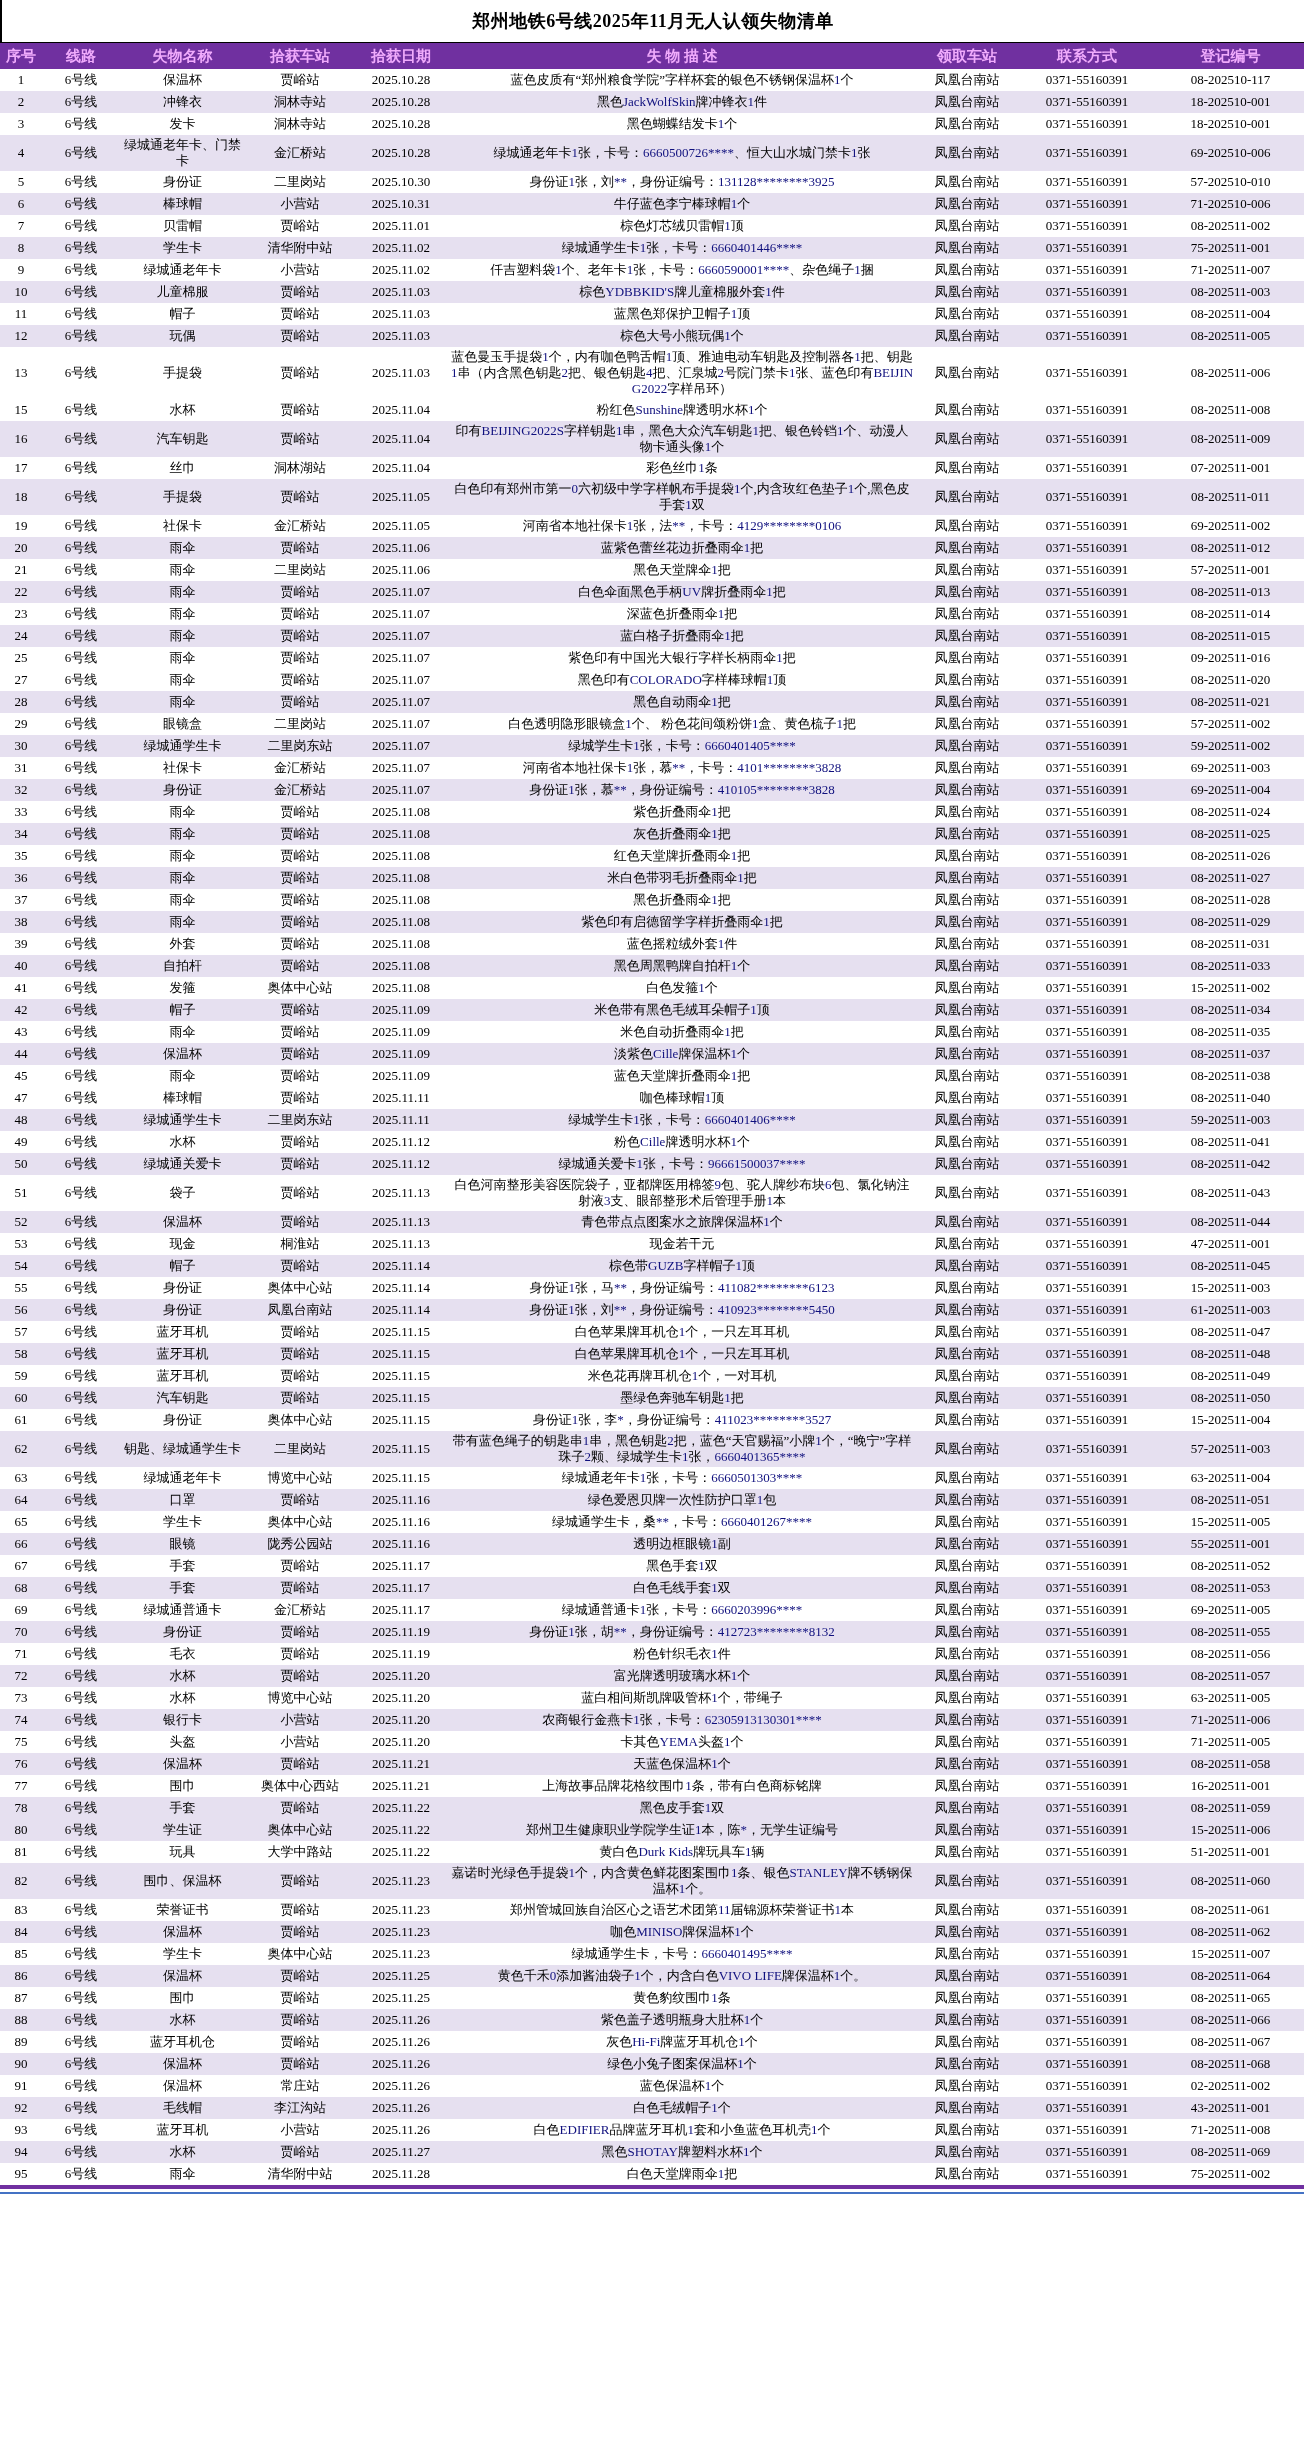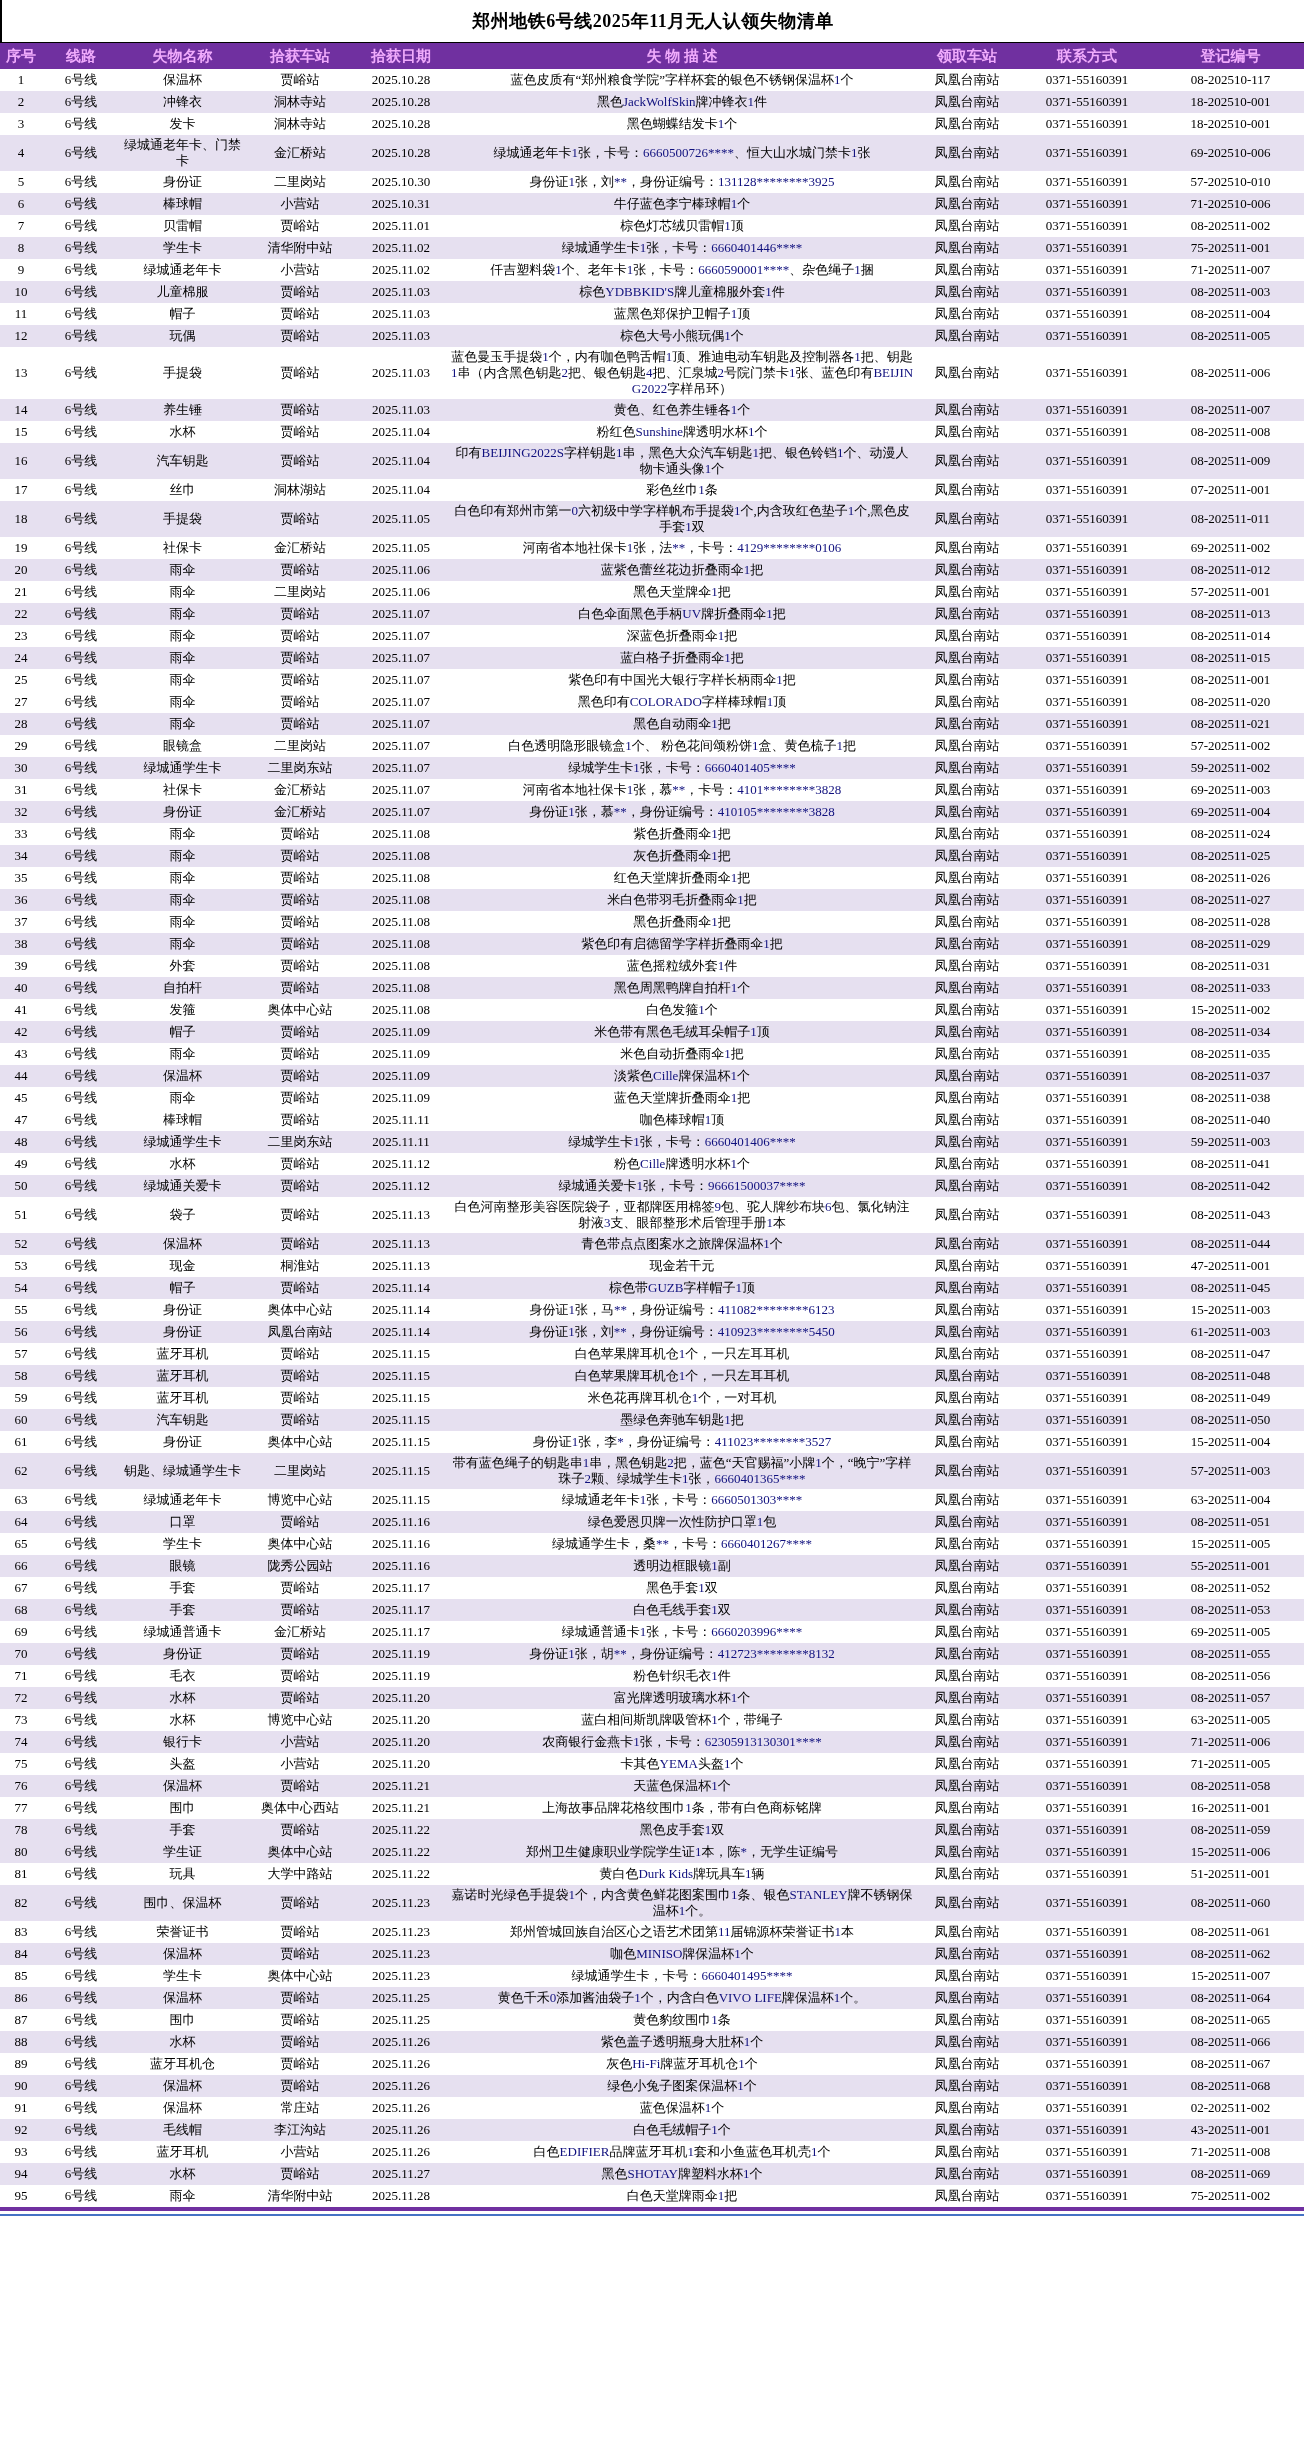--- a/index.html
+++ b/index.html
@@ -214,31 +214,20 @@
           <td>13</td>
           <td>6号线</td>
           <td>手提袋</td>
           <td>贾峪站</td>
           <td>2025.11.03</td>
           <td>蓝色曼玉手提袋<span class="num">1</span>个，内有咖色鸭舌帽<span class="num">1</span>顶、雅迪电动车钥匙及控制器各<span class="num">1</span>把、钥匙<span class="num">1</span>串（内含黑色钥匙<span class="num">2</span>把、银色钥匙<span class="num">4</span>把、汇泉城<span class="num">2</span>号院门禁卡<span class="num">1</span>张、蓝色印有<span class="num">BEIJING2022</span>字样吊环）</td>
           <td>凤凰台南站</td>
           <td>0371-55160391</td>
           <td>08-202511-006</td>
         </tr>
-        <tr class="alt">
-          <td>14</td>
-          <td>6号线</td>
-          <td>养生锤</td>
-          <td>贾峪站</td>
-          <td>2025.11.03</td>
-          <td>黄色、红色养生锤各<span class="num">1</span>个</td>
-          <td>凤凰台南站</td>
-          <td>0371-55160391</td>
-          <td>08-202511-007</td>
-        </tr>
         <tr>
           <td>15</td>
           <td>6号线</td>
           <td>水杯</td>
           <td>贾峪站</td>
           <td>2025.11.04</td>
           <td>粉红色<span class="num">Sunshine</span>牌透明水杯<span class="num">1</span>个</td>
           <td>凤凰台南站</td>
           <td>0371-55160391</td>
           <td>08-202511-008</td>
@@ -344,21 +333,21 @@
         </tr>
         <tr>
           <td>25</td>
           <td>6号线</td>
           <td>雨伞</td>
           <td>贾峪站</td>
           <td>2025.11.07</td>
           <td>紫色印有中国光大银行字样长柄雨伞<span class="num">1</span>把</td>
           <td>凤凰台南站</td>
           <td>0371-55160391</td>
-          <td>08-202511-001</td>
+          <td>09-202511-016</td>
         </tr>
         <tr>
           <td>27</td>
           <td>6号线</td>
           <td>雨伞</td>
           <td>贾峪站</td>
           <td>2025.11.07</td>
           <td>黑色印有<span class="num">COLORADO</span>字样棒球帽<span class="num">1</span>顶</td>
           <td>凤凰台南站</td>
           <td>0371-55160391</td>

